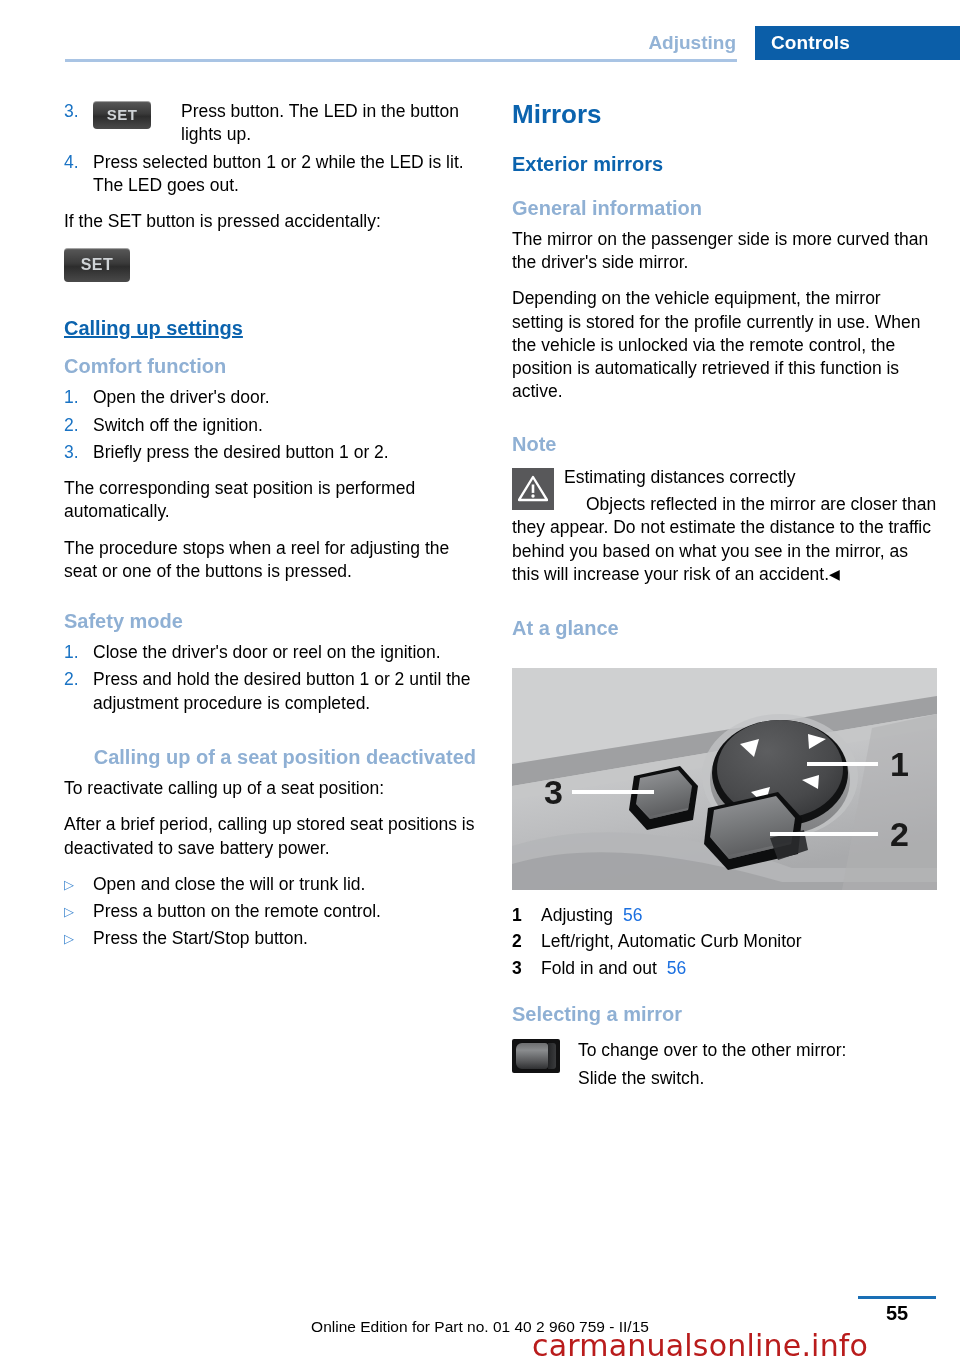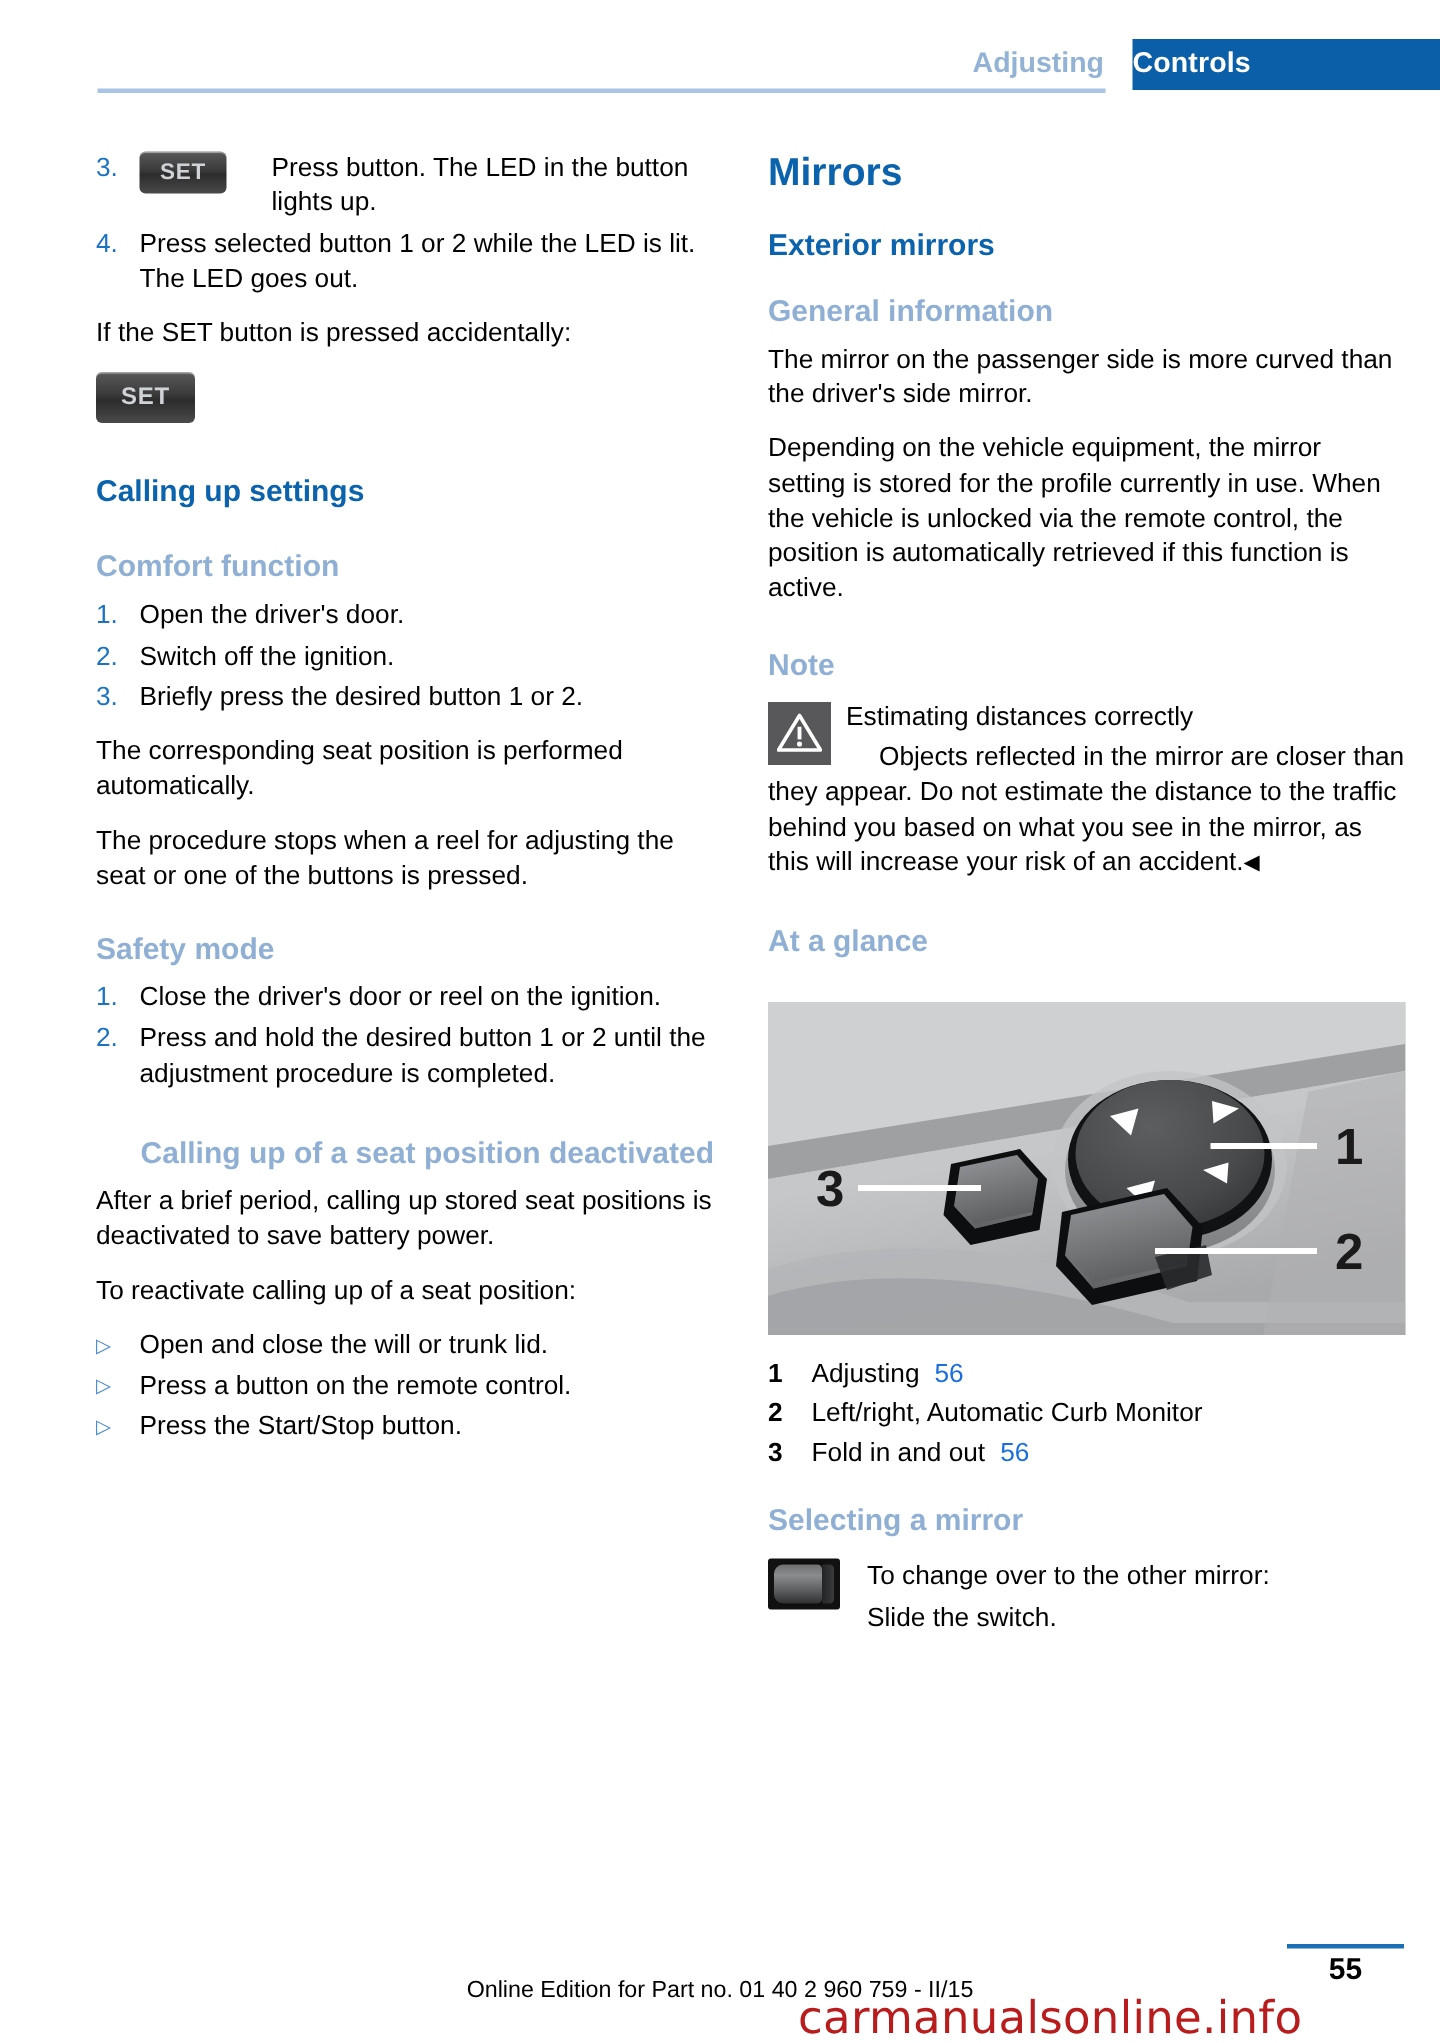--- a/index.html
+++ b/index.html
@@ -13,21 +13,21 @@
   }
   .page{position:relative;width:960px;height:1362px;}
 
   
   .header{position:absolute;left:0;top:0;width:960px;height:62px;}
   .hdr-tab-active{
     position:absolute;right:0;top:26px;height:34px;
     background:#0b5ea8;color:#fff;
     font-size:19px;font-weight:bold;
     display:flex;align-items:center;
-    padding:0 0 0 0;width:205px;
+    padding:0 0 0 16px;width:205px;
     box-sizing:border-box;letter-spacing:.1px;
   }
   .hdr-tab-inactive{
     position:absolute;right:224px;top:26px;height:34px;
     color:#93b3d6;font-size:19px;font-weight:bold;
     display:flex;align-items:center;
   }
   .hdr-rule{
     position:absolute;left:65px;top:59px;width:672px;height:3px;
     background:#a9c4e4;
@@ -197,21 +197,21 @@
     </div>
 
     <p>If the SET button is pressed accidentally:</p>
 
     <div class="setblock">
       <span class="btnwrap">
         <span class="setbtn b">SET</span>
       </span>
     </div>
 
-    <h2 class="h2" style="margin-top:34px;margin-bottom:26px;">Calling up settings</h2>
+    <h2 class="h2" style="margin-top:34px;margin-bottom:14px;text-decoration:underline;">Calling up settings</h2>
 
     <h3 class="h3">Comfort function</h3>
 
     <div class="olist">
       <div class="oitem">
         <span class="num">1.</span>
         <span class="txt">Open the driver's door.</span>
       </div>
       <div class="oitem">
         <span class="num">2.</span>
@@ -234,22 +234,22 @@
         <span class="txt">Close the driver's door or reel on the ignition.</span>
       </div>
       <div class="oitem">
         <span class="num">2.</span>
         <span class="txt">Press and hold the desired button 1 or 2 until the adjustment procedure is completed.</span>
       </div>
     </div>
 
     <h3 class="h3" style="margin-top:30px;text-align:right;">Calling up of a seat position deactivated</h3>
 
+    <p>To reactivate calling up of a seat position:</p>
     <p>After a brief period, calling up stored seat positions is deactivated to save battery power.</p>
-    <p>To reactivate calling up of a seat position:</p>
 
     <div class="olist">
       <div class="oitem">
         <span class="tri">▷</span>
         <span class="txt">Open and close the will or trunk lid.</span>
       </div>
       <div class="oitem">
         <span class="tri">▷</span>
         <span class="txt">Press a button on the remote control.</span>
       </div>

